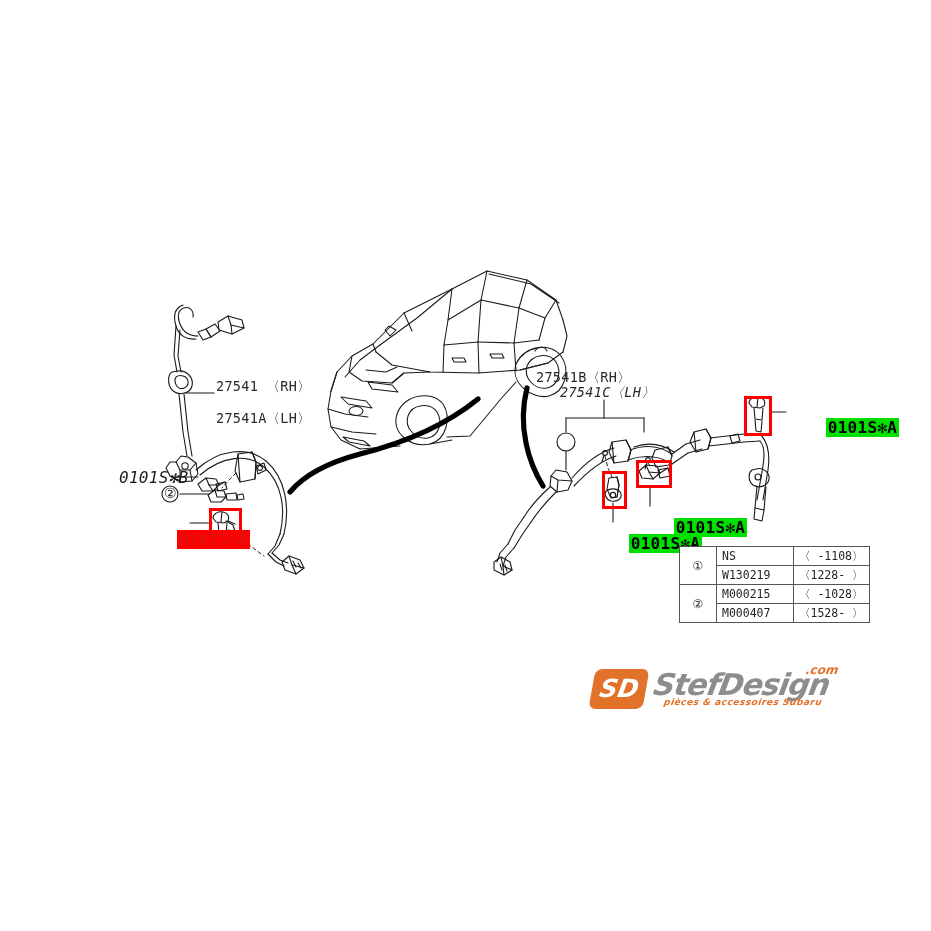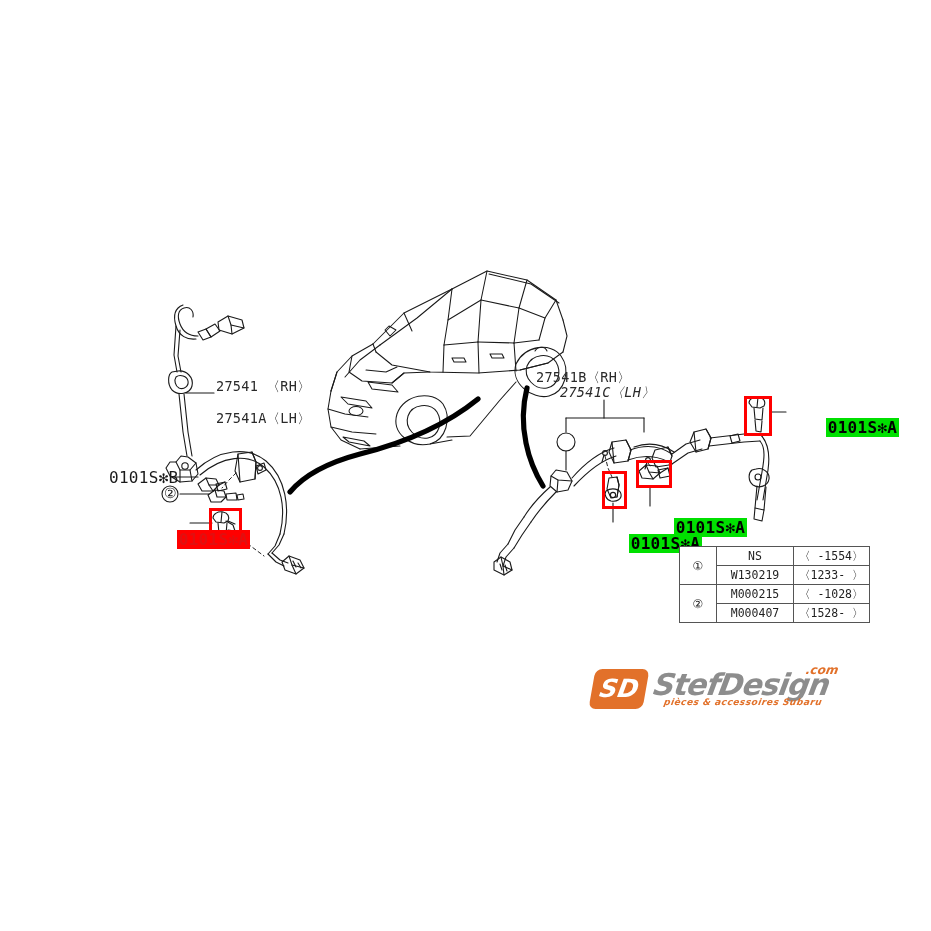--- a/index.html
+++ b/index.html
@@ -54,21 +54,21 @@
     padding: 1px 5px;
     height: 16px;
     white-space: pre;
   }
   .tbl td.idx {
     text-align: center;
     width: 26px;
     font-size: 12px;
     border-right: 1px solid #555;
   }
-  .tbl td.code { width: 66px; text-align: center; }
+  .tbl td.code { width: 66px; }
   .tbl td.range { width: 62px; text-align: left; }
 
   .wm { position: absolute; left: 592px; top: 663px; width: 274px; height: 62px; }
   .wm-text {
     position: absolute; left: 62px; top: 4px;
     font-family: "DejaVu Sans", sans-serif;
     font-size: 30px; font-style: italic; font-weight: bold;
     color: #8d8d8d;
     letter-spacing: -1px;
     transform: skewX(-10deg);
@@ -376,21 +376,21 @@
   <div class="redbox" style="left:744px; top:396px; width:28px; height:40px;"></div>
   <div class="redbox" style="left:636px; top:460px; width:36px; height:28px;"></div>
   <div class="redbox" style="left:602px; top:471px; width:25px; height:38px;"></div>
 
   <div class="lbl part" style="left:216px; top:379px;">27541 〈RH〉</div>
   <div class="lbl part" style="left:216px; top:379px;margin-top:32px;">27541A〈LH〉</div>
 
   <div class="lbl part" style="left:536px; top:370px;">27541B〈RH〉</div>
   <div class="lbl part" style="left:560px; top:385px;font-style:italic;">27541C〈LH〉</div>
 
-  <div class="lbl" style="left:109px; top:470px;">0101S✻B</div>
+  <div class="lbl" style="left:119px; top:470px;font-style:italic;">0101S✻B</div>
 
   <div class="lbl" style="left:164px; top:486px; font-size:14px;">②</div>
 
   <div class="lbl" style="left:137px; top:517px;">
     <span class="hl-red">0101S✻A</span>
   </div>
 
   <div class="lbl" style="left:786px; top:405px;">
     <span class="hl-green">0101S✻A</span>
   </div>
@@ -401,25 +401,25 @@
 
   <div class="lbl" style="left:589px; top:521px;">
     <span class="hl-green">0101S✻A</span>
   </div>
 
   <table class="tbl" style="left:679px; top:546px;">
     <tbody>
       <tr>
         <td class="idx" rowspan="2">①</td>
         <td class="code">NS</td>
-        <td class="range">〈 -1554〉</td>
+        <td class="range">〈 -1108〉</td>
       </tr>
       <tr>
         <td class="code">W130219</td>
-        <td class="range">〈1233- 〉</td>
+        <td class="range">〈1228- 〉</td>
       </tr>
       <tr>
         <td class="idx" rowspan="2">②</td>
         <td class="code">M000215</td>
         <td class="range">〈 -1028〉</td>
       </tr>
       <tr>
         <td class="code">M000407</td>
         <td class="range">〈1528- 〉</td>
       </tr>

